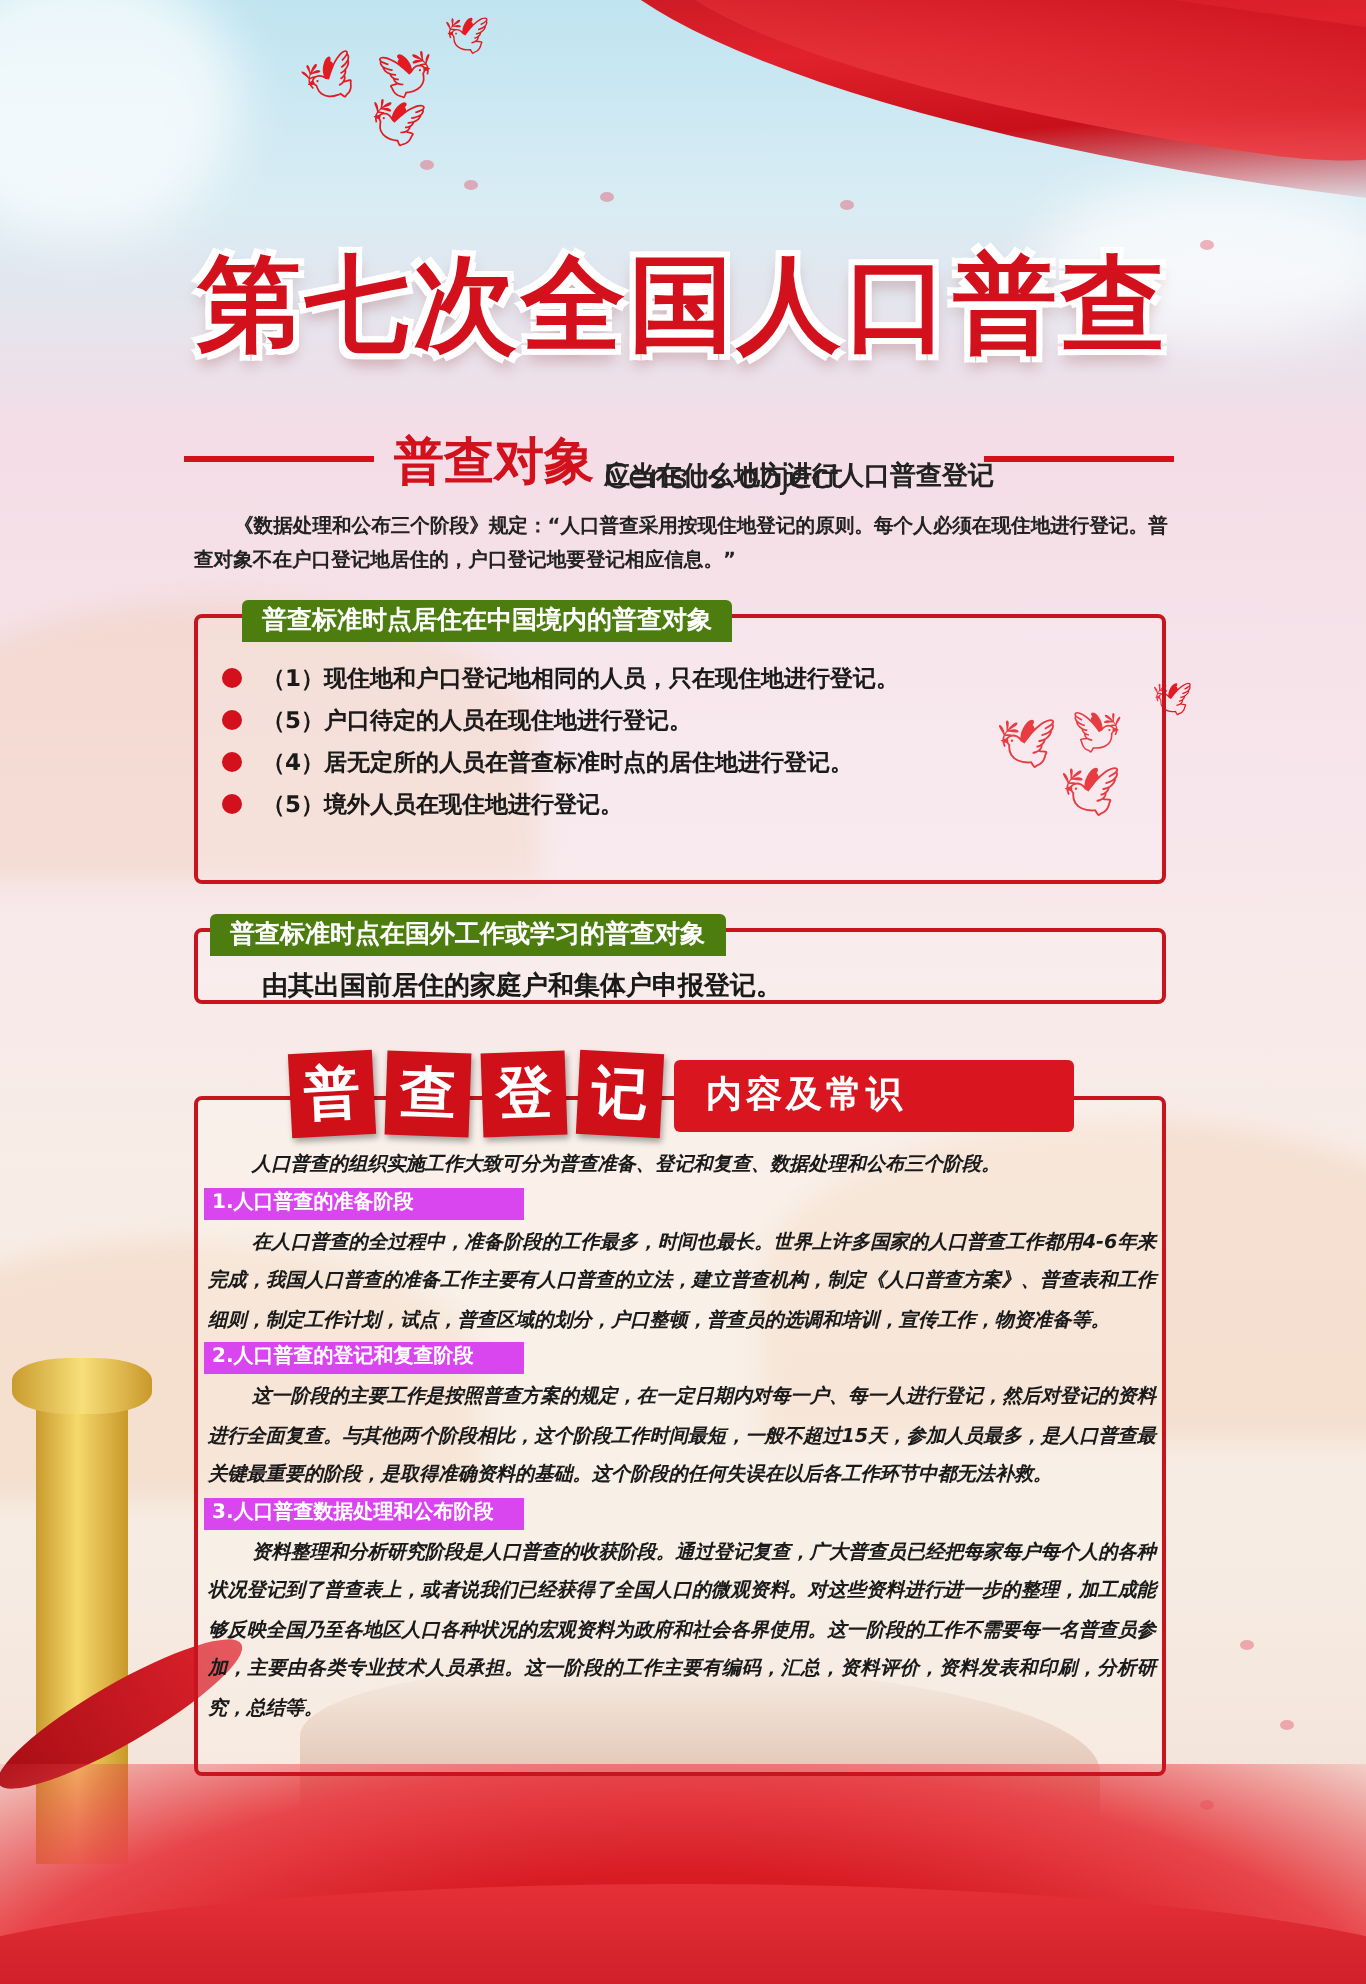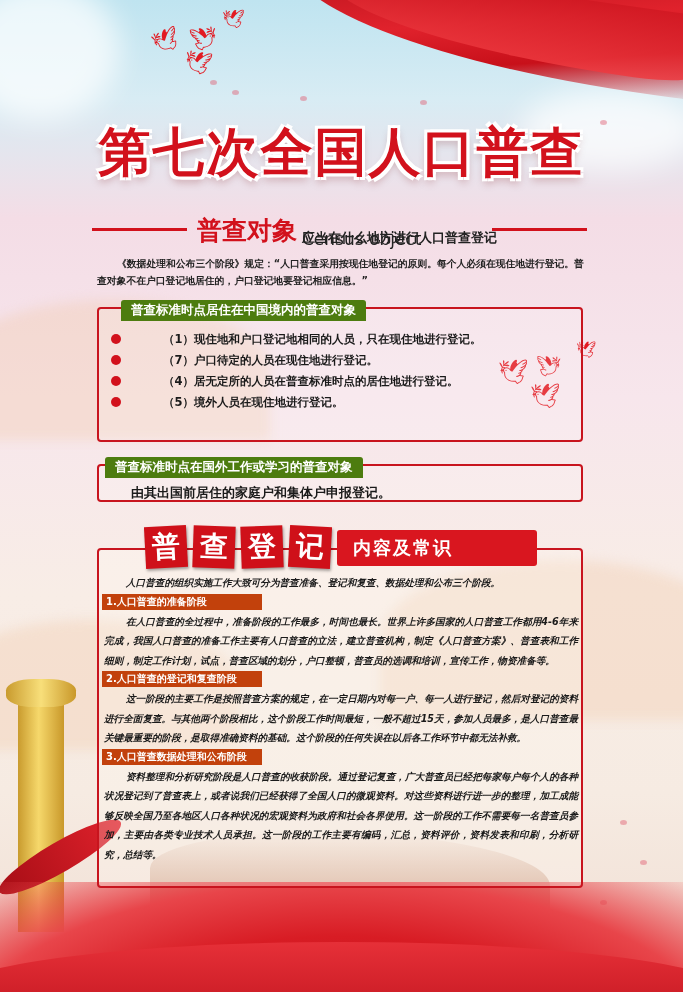--- a/index.html
+++ b/index.html
@@ -86,21 +86,21 @@
   .box {
     position: absolute; border: 2px solid #c8141e; border-radius: 4px;
     background: rgba(255,255,255,0.15);
   }
   .box-label {
     position: absolute; background: #4d7c0f; color: #fff;
     font-size: 12.5px; font-weight: bold; padding: 2px 10px; border-radius: 3px 3px 0 0;
     white-space: nowrap;
   }
   .bullet-list { position: absolute; left: 12px; top: 20px; right: 12px; }
-  .bullet-item { display: flex; font-size: 11.5px; line-height: 21px; color: #1a1a1a; font-weight: bold; gap: 32px; }
+  .bullet-item { display: flex; font-size: 11.5px; line-height: 21px; color: #1a1a1a; font-weight: bold; }
   .dot { display: inline-block; width: 10px; height: 10px; border-radius: 50%; background: #d2111c; margin: 5px 10px 0 0; flex-shrink: 0; }
   .bullet-text { flex: 1; }
 
   .box2-text { position: absolute; left: 32px; top: 18px; font-size: 13px; font-weight: bold; color: #1a1a1a; }
 
   
   .big-box {
     position: absolute; left: 97px; top: 548px; width: 486px; height: 340px;
     border: 2px solid #c8141e; border-radius: 4px;
     background: rgba(255,250,245,0.25);
@@ -116,21 +116,21 @@
   .sq:nth-child(3) { transform: rotate(-2deg); }
   .sq:nth-child(4) { transform: rotate(3deg); }
   .sq-label {
     position: absolute; left: 337px; top: 530px; width: 200px; height: 36px;
     background: #d9161f; color: #fff; font-size: 18px; font-weight: bold;
     padding-left: 16px; line-height: 36px; border-radius: 3px; letter-spacing: 2px;
   }
   .content { position: absolute; left: 104px; top: 573px; width: 474px; }
   .para { font-size: 9.6px; line-height: 19.5px; color: #1a1a1a; font-weight: bold; text-indent: 22px; text-align: justify; font-style: italic; }
   .phase-head {
-    background: #c2410c; color: #fff; font-size: 10px; font-weight: bold;
+    background: #d946ef; color: #fff; font-size: 10px; font-weight: bold;
     width: 160px; height: 16px; line-height: 16px; padding-left: 4px; margin: 1px 0 2px -2px;
   }
 </style>
 </head>
 <body>
 
 <div class="poster">
 
   <div class="cloud" style="left:-40px;top:-20px;width:160px;height:140px;"></div>
   <div class="cloud" style="left:520px;top:90px;width:180px;height:80px;"></div>
@@ -181,21 +181,21 @@
 
   <div class="box" style="left:97px;top:307px;width:486px;height:135px;">
     <div class="box-label" style="left:22px;top:-9px;">普查标准时点居住在中国境内的普查对象</div>
     <div class="bullet-list">
       <div class="bullet-item">
           <span class="dot"></span>
           <span class="bullet-text">（1）现住地和户口登记地相同的人员，只在现住地进行登记。</span>
         </div>
       <div class="bullet-item">
           <span class="dot"></span>
-          <span class="bullet-text">（7）户口待定的人员在现住地进行登记。</span>
+          <span class="bullet-text">（5）户口待定的人员在现住地进行登记。</span>
         </div>
       <div class="bullet-item">
           <span class="dot"></span>
           <span class="bullet-text">（4）居无定所的人员在普查标准时点的居住地进行登记。</span>
         </div>
       <div class="bullet-item">
           <span class="dot"></span>
           <span class="bullet-text">（5）境外人员在现住地进行登记。</span>
         </div>
     </div>

